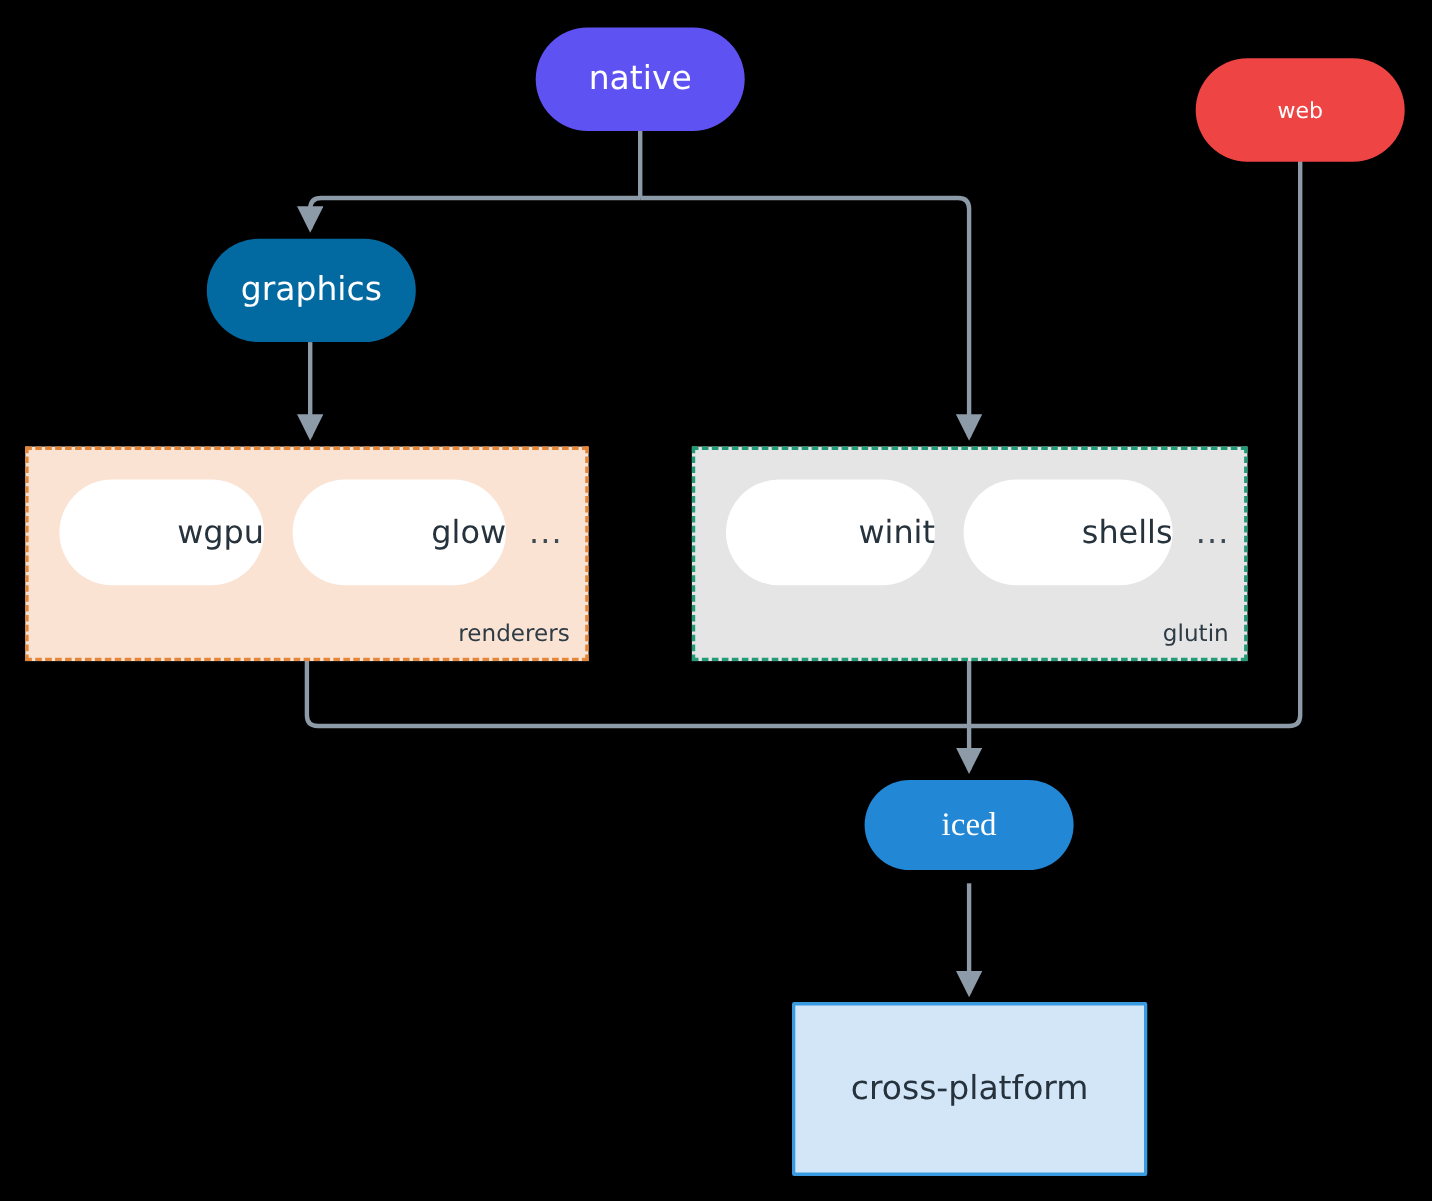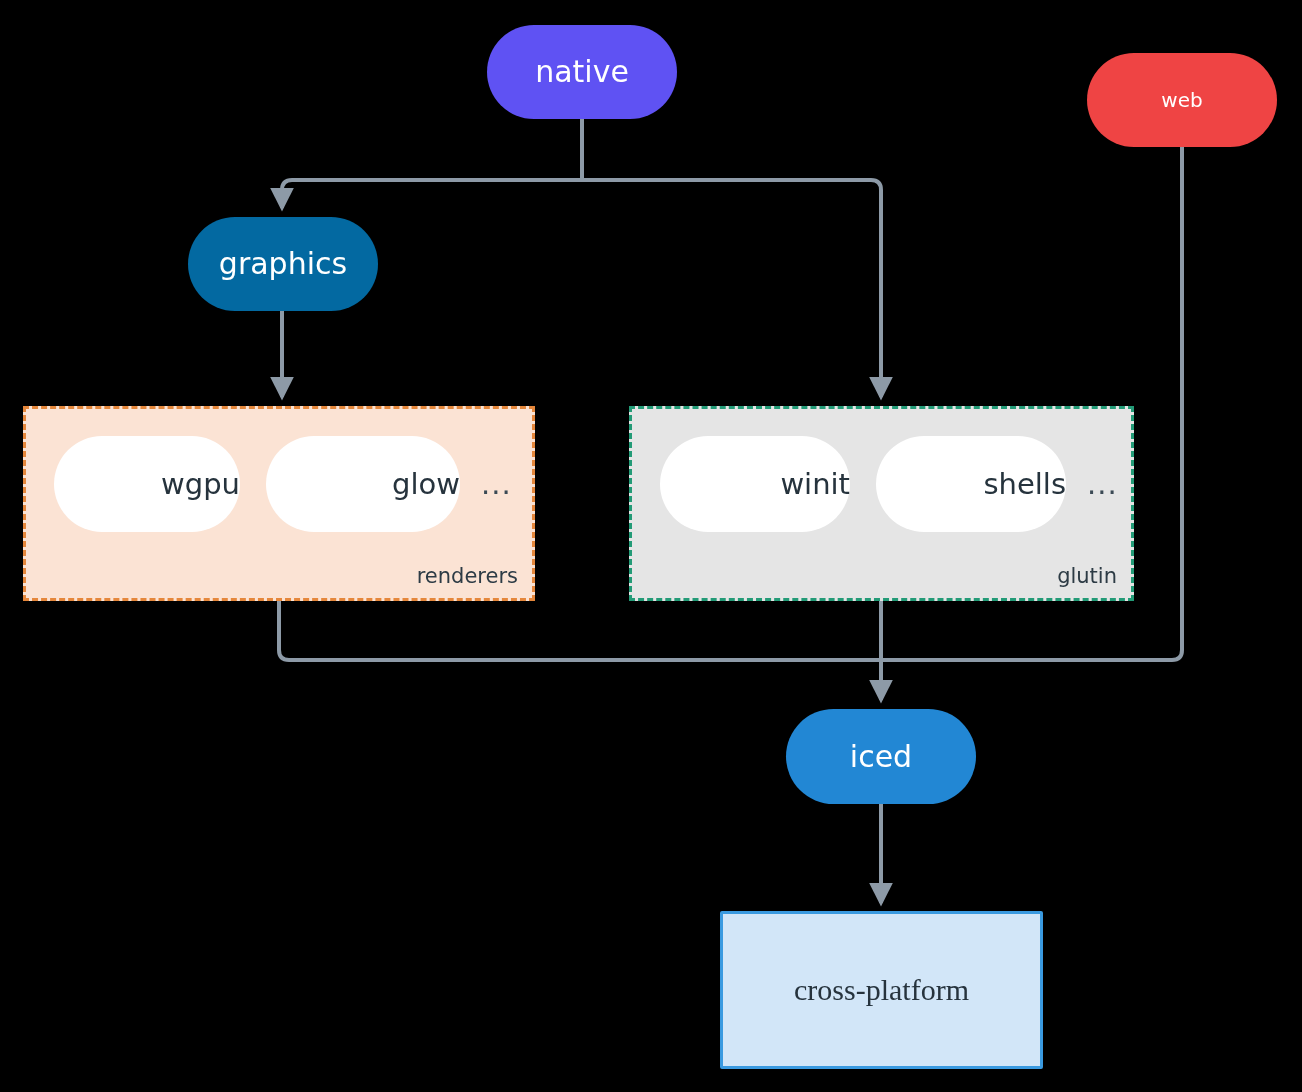--- a/index.html
+++ b/index.html
@@ -57,24 +57,25 @@
   }
   .node-graphics {
     left: 188px; top: 217px;
     width: 190px; height: 94px;
     background: #0369a1;
     color: #ffffff;
     font-size: 30px;
   }
   .node-iced {
     left: 786px; top: 709px;
-    width: 190px; height: 95px;
+    width: 190px; height: 82px;
     background: #2287d4;
     color: #ffffff;
     font-size: 30px;
+    font-family: Liberation Serif, serif;
   }
   
   .group {
     position: absolute;
     box-sizing: border-box;
   }
   .group-renderers {
     left: 23px; top: 406px;
     width: 512px; height: 195px;
     background: #fbe3d4;
@@ -121,21 +122,20 @@
   .node-app {
     left: 720px; top: 911px;
     width: 323px; height: 158px;
     background: #d2e6f8;
     border: 3px solid #3a9ae0;
     color: #26333d;
     font-size: 30px;
     border-radius: 2px;
     flex-direction: column;
     padding: 0 10px;
-    font-family: Liberation Serif, serif;
   }
   .node-app span { display: block; }
 </style>
 </head>
 <body>
 
 <div id="canvas">
 
   <svg class="edges" viewBox="0 0 1302 1092" xmlns="http://www.w3.org/2000/svg">
     <defs>

